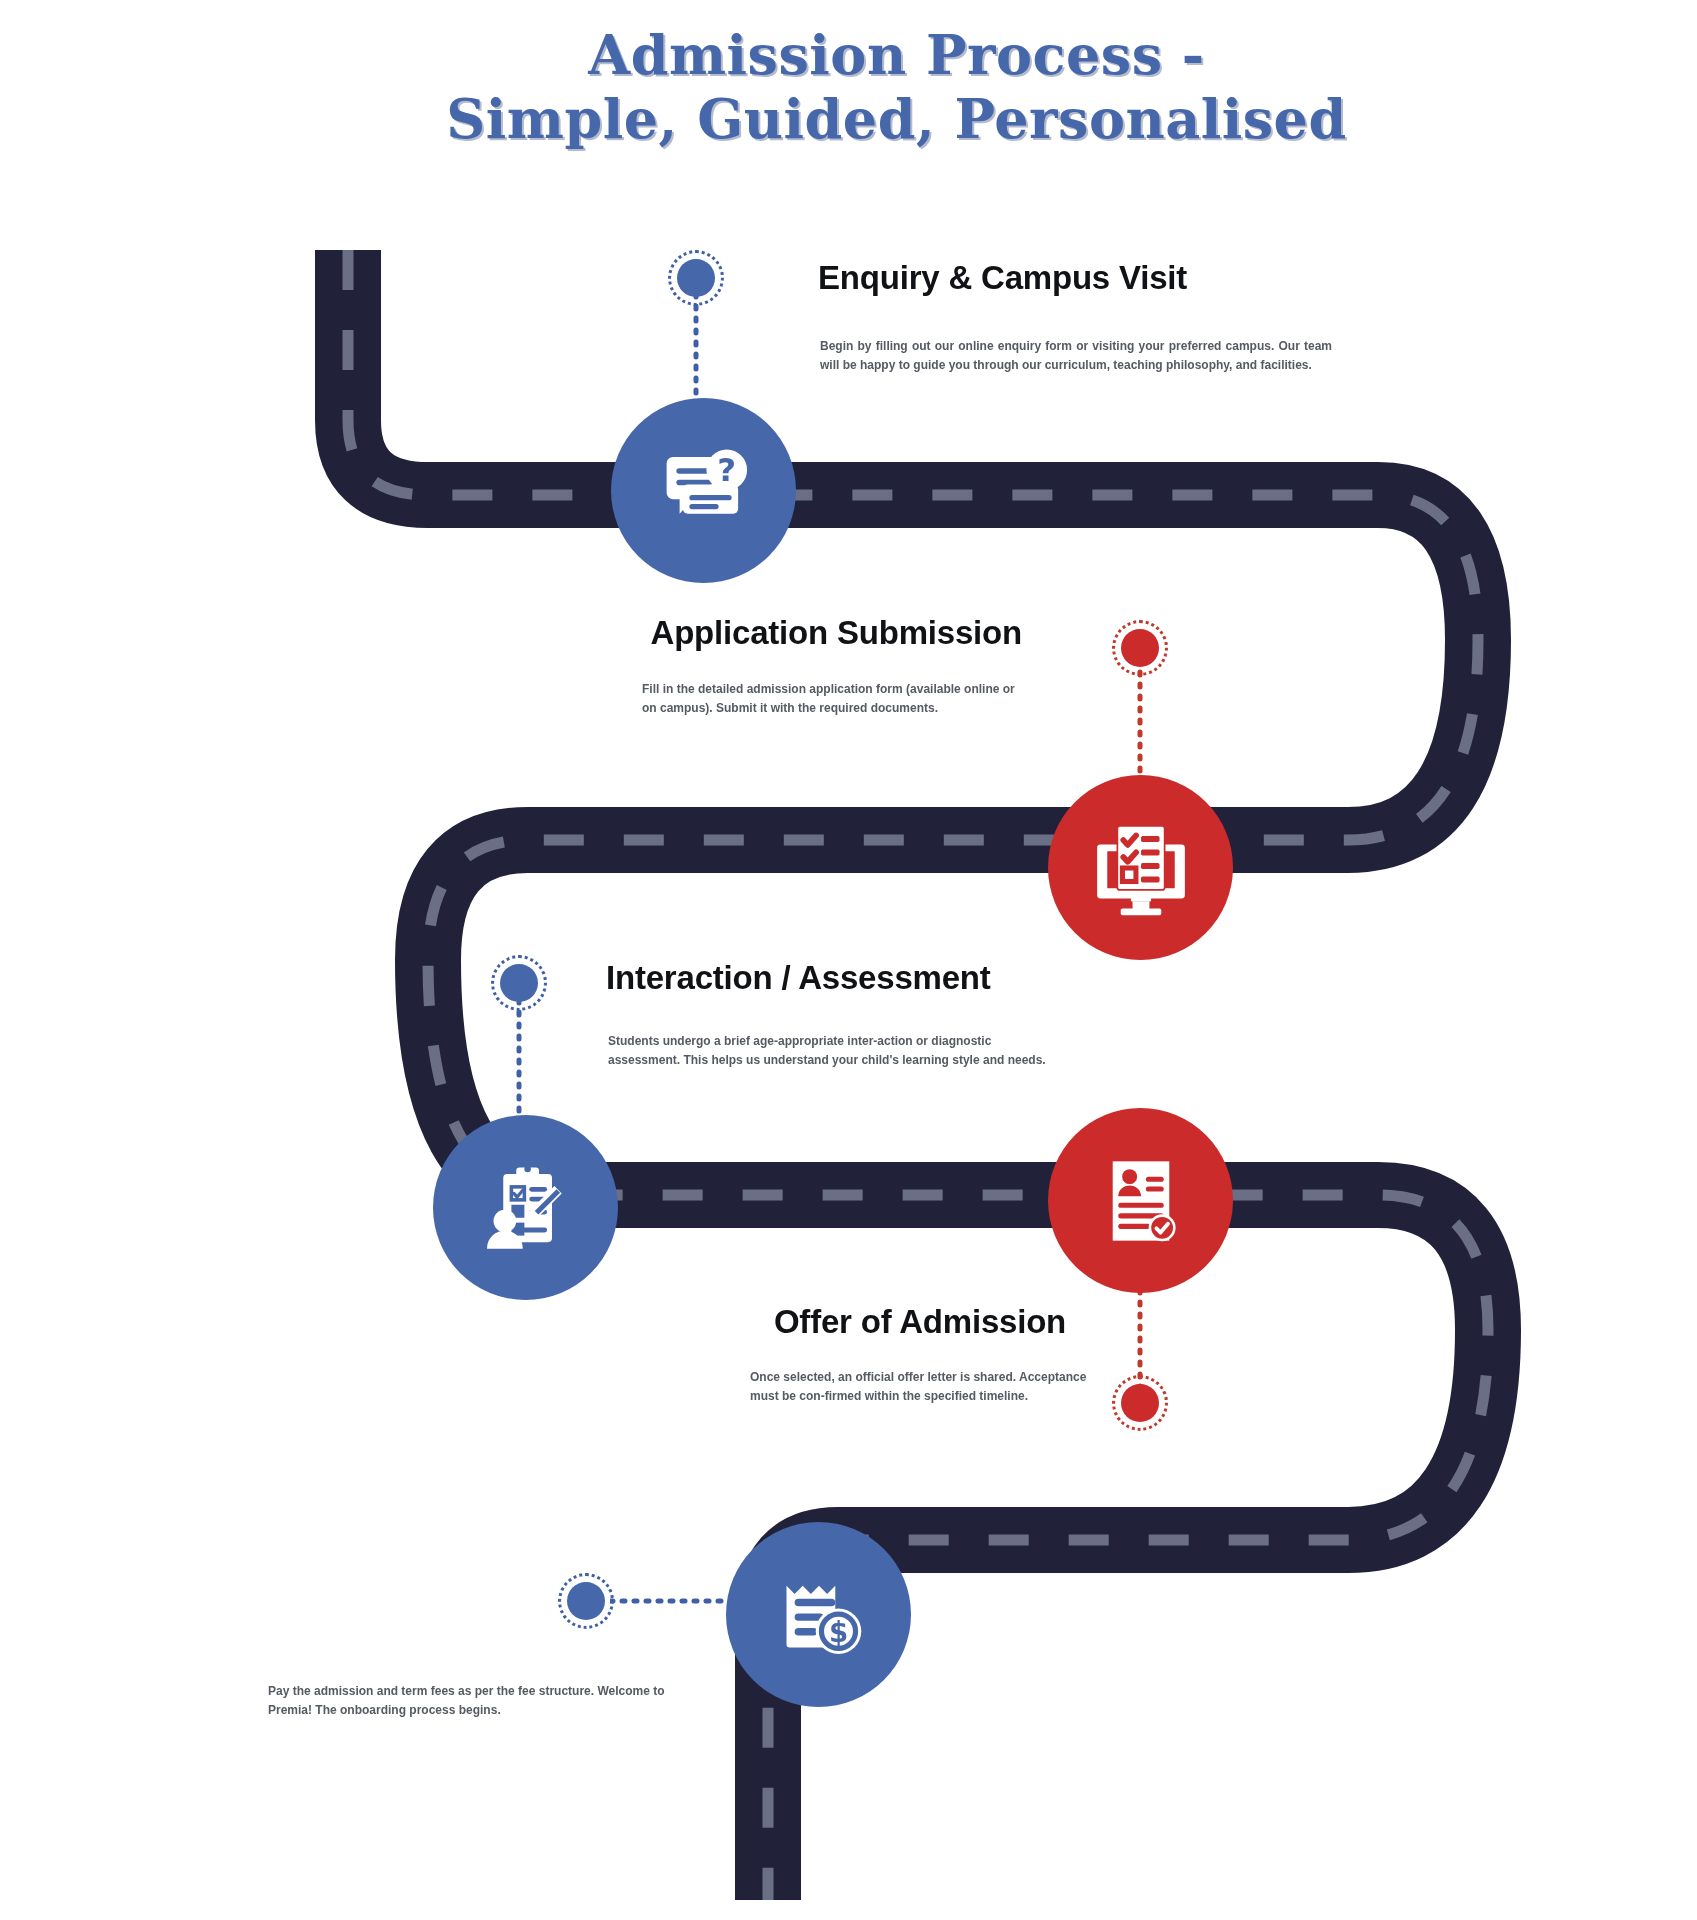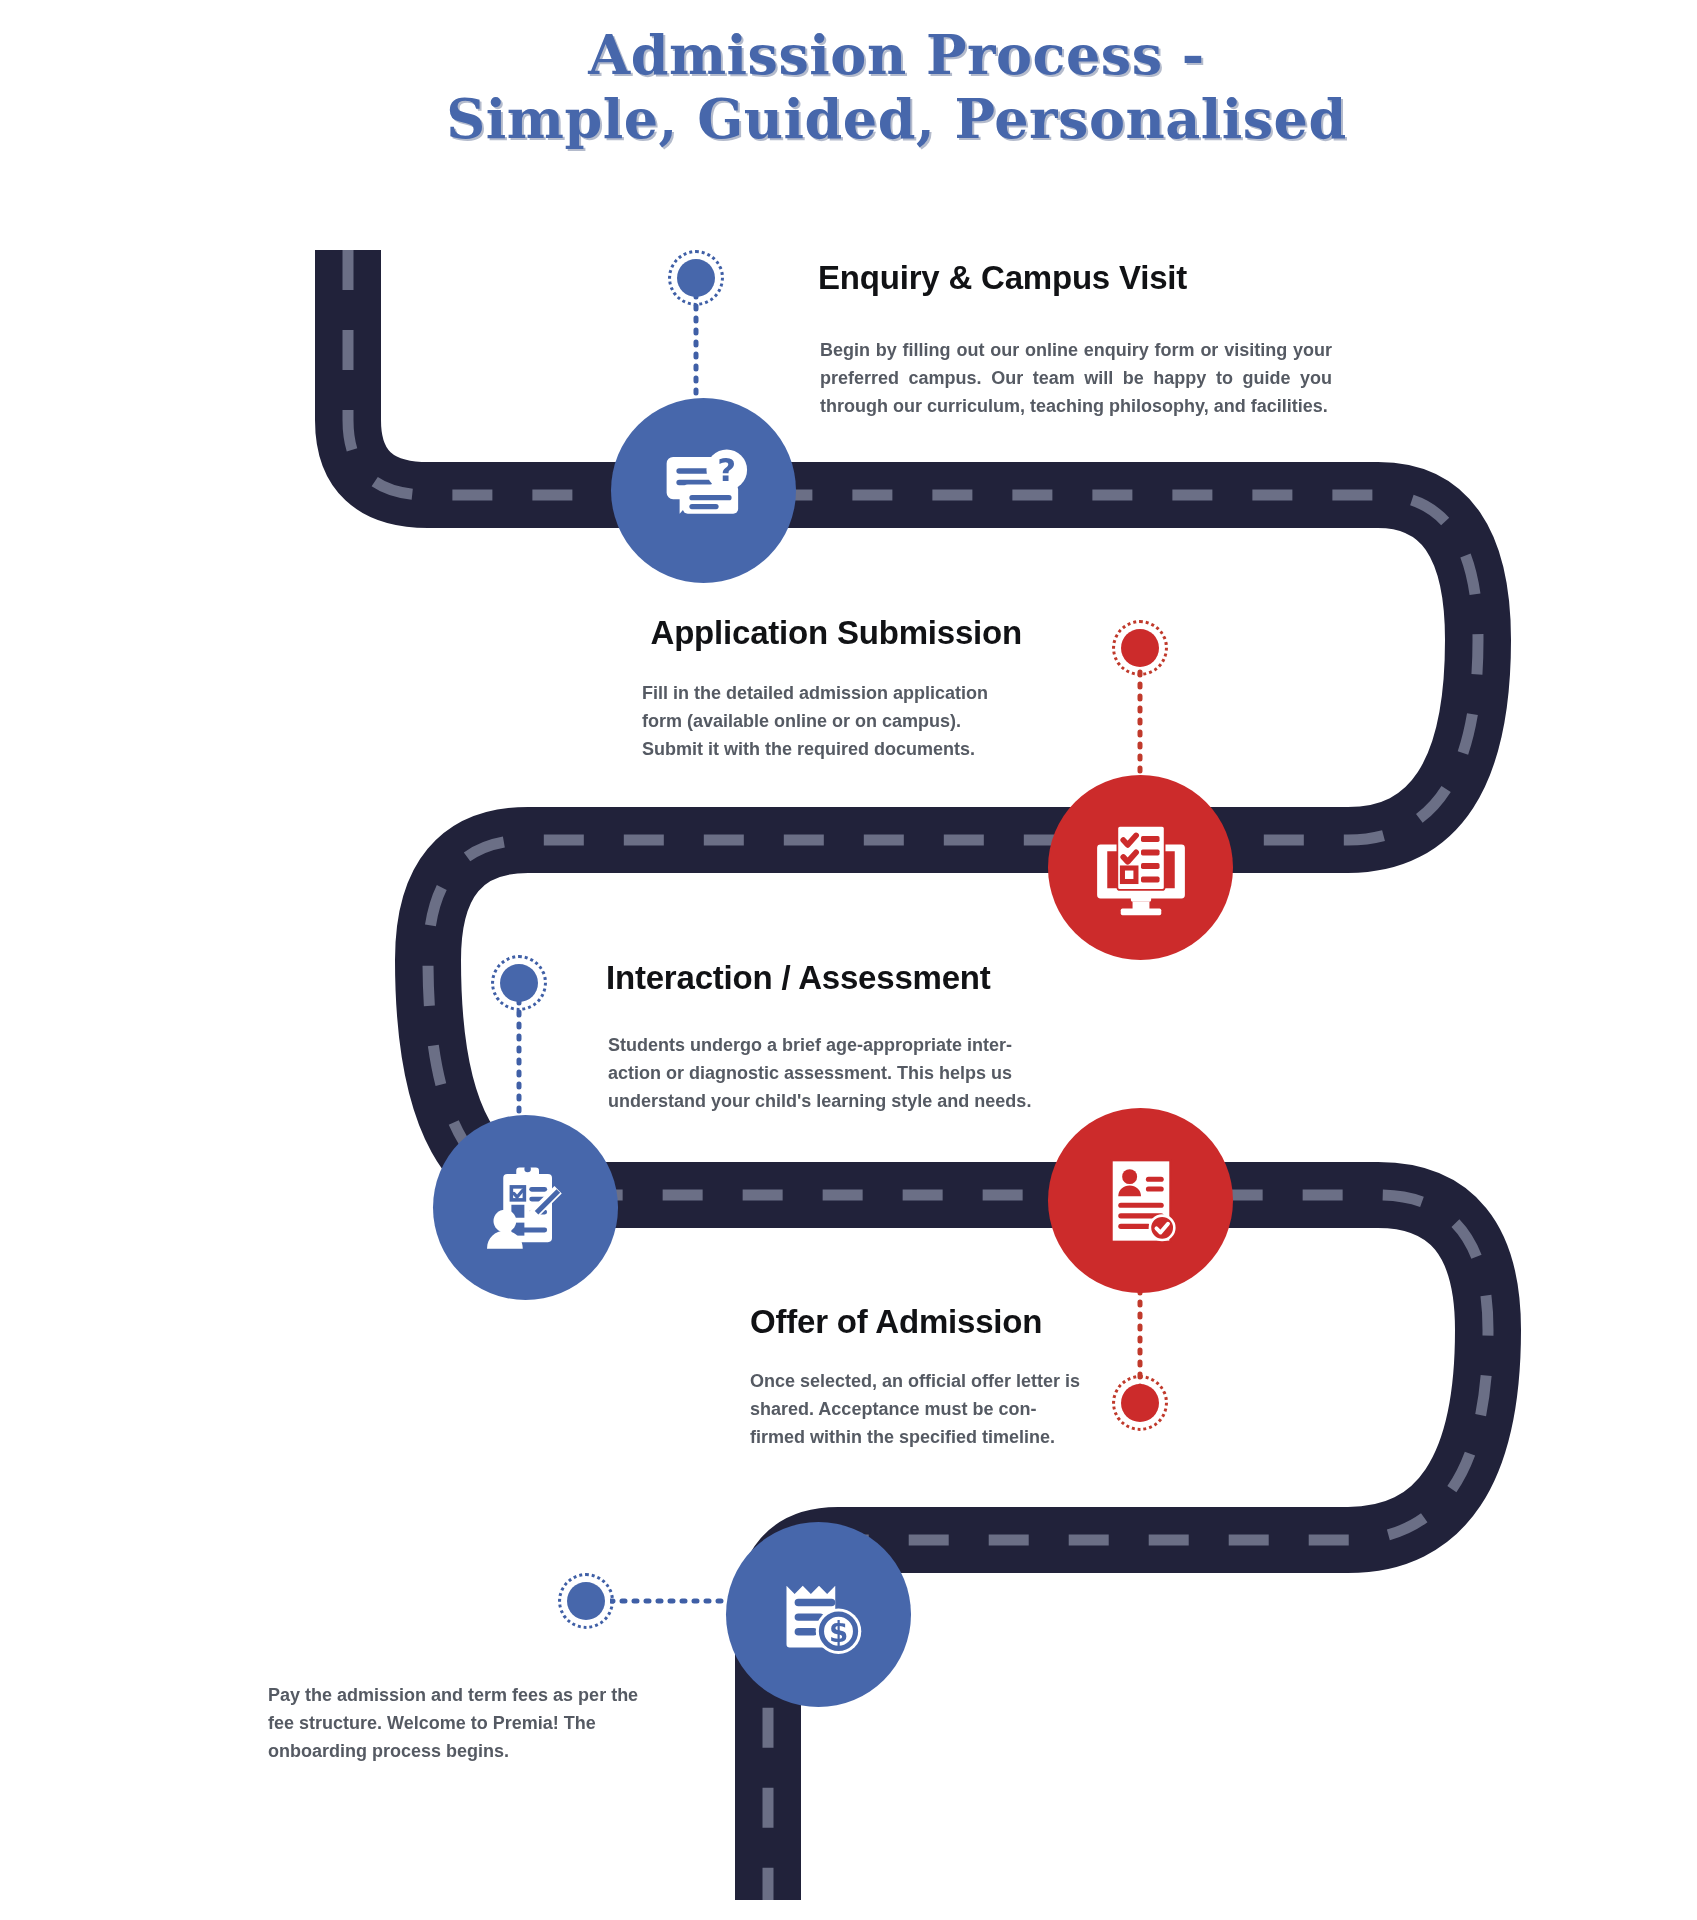--- a/index.html
+++ b/index.html
@@ -50,21 +50,21 @@
     position:absolute;
     font-family:"Liberation Sans", sans-serif;
     font-weight:600;color:#111215;
     font-size:33px;line-height:1.22;letter-spacing:-0.2px;
     white-space:pre-line;
   }
   .step-p{
     position:absolute;
     font-family:"Liberation Sans", sans-serif;
     font-weight:bold;color:#555a63;
-    font-size:18px;line-height:1.55;
+    font-size:12px;line-height:1.55;
   }
   .ta-just{text-align:justify;}
 </style>
 </head>
 <body>
 
 <div id="stage">
 
   <div class="title">
     <span>Admission Process -</span>
@@ -192,21 +192,21 @@
       <rect x="35" y="17" width="11" height="3.2" rx="1.6" fill="#cc2b2b"></rect>
       <rect x="35" y="23" width="11" height="3.2" rx="1.6" fill="#cc2b2b"></rect>
       <rect x="18" y="33" width="28" height="3.2" rx="1.6" fill="#cc2b2b"></rect>
       <rect x="18" y="39.5" width="28" height="3.2" rx="1.6" fill="#cc2b2b"></rect>
       <rect x="18" y="46" width="20" height="3.2" rx="1.6" fill="#cc2b2b"></rect>
       <circle cx="45" cy="48.5" r="7.5" fill="#cc2b2b" stroke="#ffffff" stroke-width="1.6"></circle>
       <path d="M41.5 48.8l2.5 2.6 4.6-5.4" stroke="#ffffff" stroke-width="2.4" fill="none" stroke-linecap="round" stroke-linejoin="round"></path>
     </svg>
   </div>
 
-  <div class="step-h" style="left:702px;top:1302px;width:340px;text-align:left;">Offer of Admission</div>
+  <div class="step-h" style="left:702px;top:1302px;width:340px;text-align:center;">Offer of Admission</div>
   <div class="step-p" style="left:702px;top:1368px;width:340px;">Once selected, an official offer letter is shared. Acceptance must be con-firmed within the specified timeline.</div>
 
   <svg style="position:absolute;left:562px;top:1594px;width:120px;height:14px;">
     <line x1="0" y1="7" x2="120" y2="7" stroke="#3f5fa6" stroke-width="5" stroke-dasharray="3 9" stroke-linecap="round"></line>
   </svg>
   <div class="pin" style="left:510px;top:1573px;">
     <div class="ring"></div>
     <div class="dot"></div>
   </div>
 

